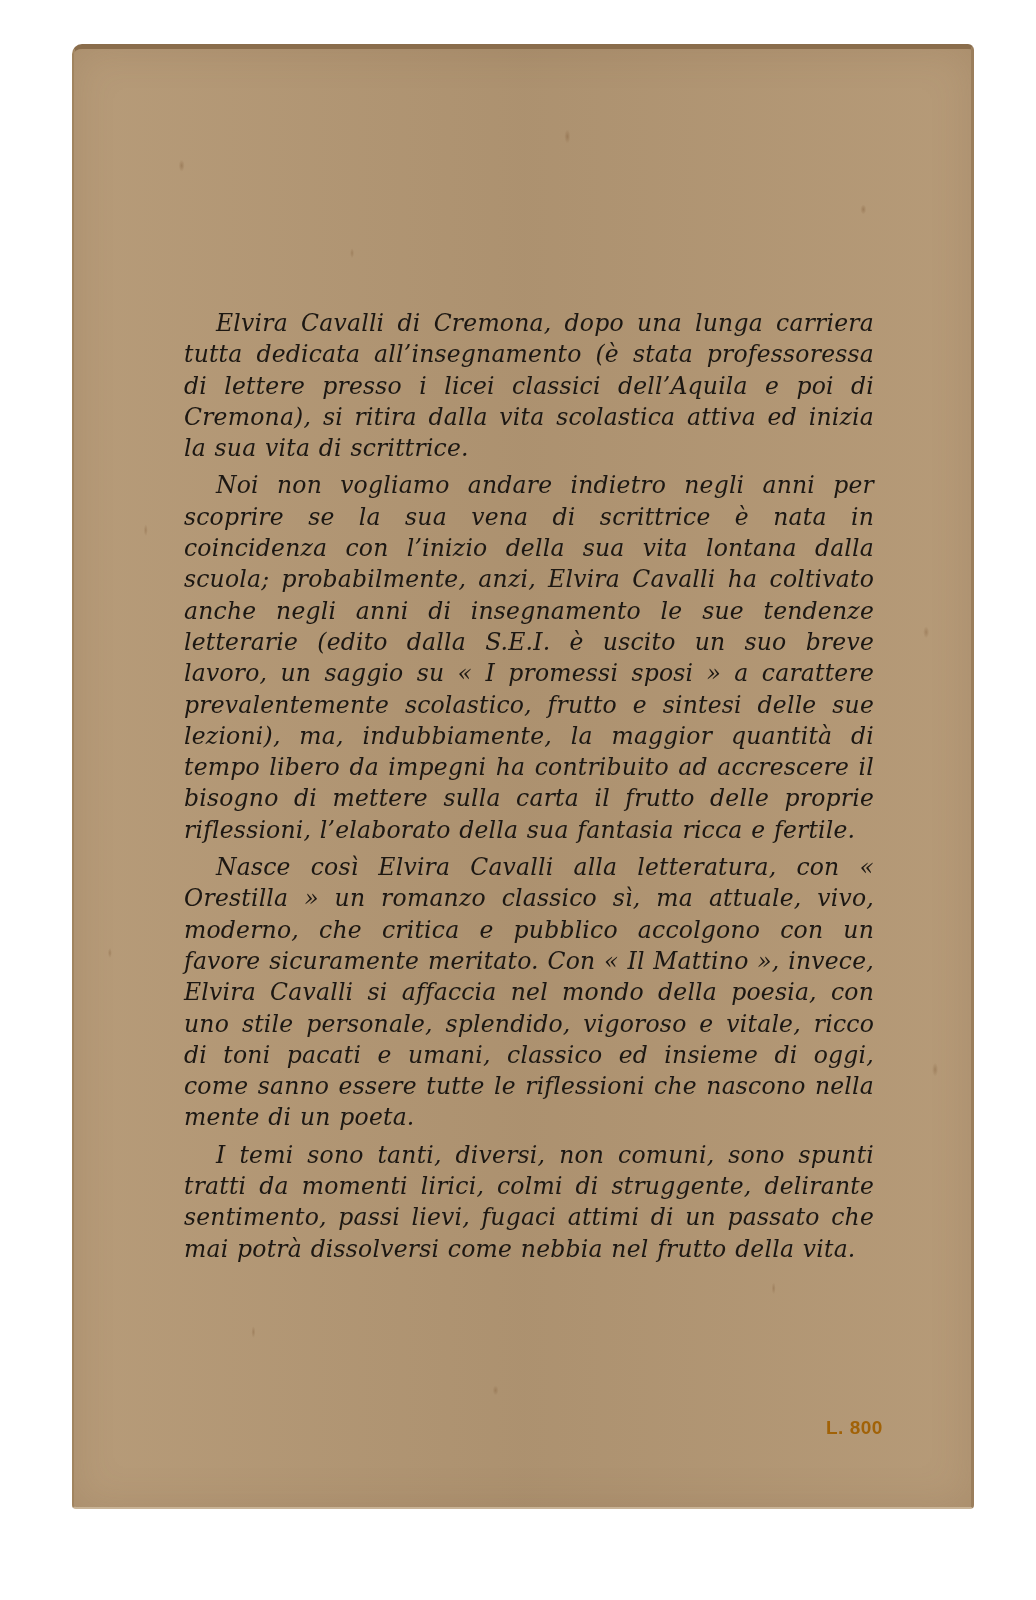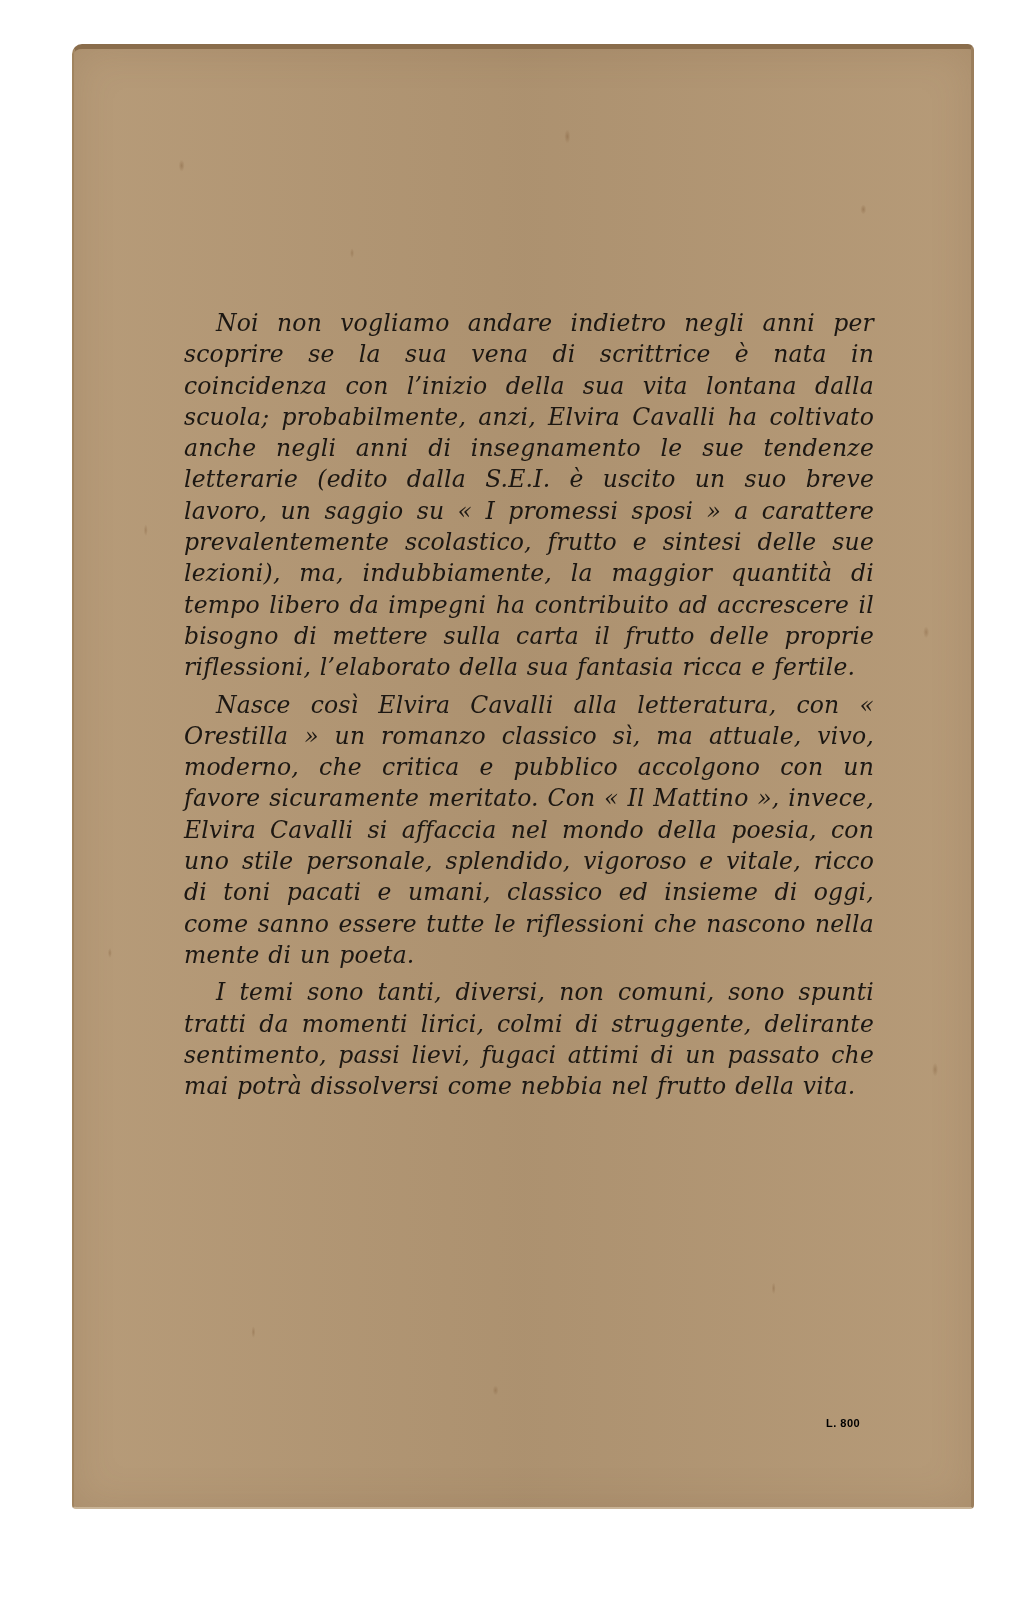--- a/index.html
+++ b/index.html
@@ -58,29 +58,30 @@
     letter-spacing: 0.2px;
     word-spacing: 1px;
   }
   .blurb p:last-child { margin-bottom: 0; }
   .price {
     position: absolute;
     left: 826px;
     top: 1417px;
     font-family: "Liberation Sans", sans-serif;
     font-weight: bold;
-    font-size: 11px;
-    color: #000000;
+    font-size: 19px;
+    color: #a16207;
     letter-spacing: 0.5px;
   }
 </style>
 </head>
 <body>
 
 <div class="cover"></div>
 
 <div class="blurb">
+  <p>Elvira Cavalli di Cremona, dopo una lunga carriera tutta dedicata all’insegnamento (è stata professoressa di lettere presso i licei classici dell’Aquila e poi di Cremona), si ritira dalla vita scolastica attiva ed inizia la sua vita di scrittrice.</p>
   <p>Noi non vogliamo andare indietro negli anni per scoprire se la sua vena di scrittrice è nata in coincidenza con l’inizio della sua vita lontana dalla scuola; probabilmente, anzi, Elvira Cavalli ha coltivato anche negli anni di insegnamento le sue tendenze letterarie (edito dalla S.E.I. è uscito un suo breve lavoro, un saggio su « I promessi sposi » a carattere prevalentemente scolastico, frutto e sintesi delle sue lezioni), ma, indubbiamente, la maggior quantità di tempo libero da impegni ha contribuito ad accrescere il bisogno di mettere sulla carta il frutto delle proprie riflessioni, l’elaborato della sua fantasia ricca e fertile.</p>
   <p>Nasce così Elvira Cavalli alla letteratura, con « Orestilla » un romanzo classico sì, ma attuale, vivo, moderno, che critica e pubblico accolgono con un favore sicuramente meritato. Con « Il Mattino », invece, Elvira Cavalli si affaccia nel mondo della poesia, con uno stile personale, splendido, vigoroso e vitale, ricco di toni pacati e umani, classico ed insieme di oggi, come sanno essere tutte le riflessioni che nascono nella mente di un poeta.</p>
   <p>I temi sono tanti, diversi, non comuni, sono spunti tratti da momenti lirici, colmi di struggente, delirante sentimento, passi lievi, fugaci attimi di un passato che mai potrà dissolversi come nebbia nel frutto della vita.</p>
 </div>
 
 <div class="price">L. 800</div>
 
 </body></html>

